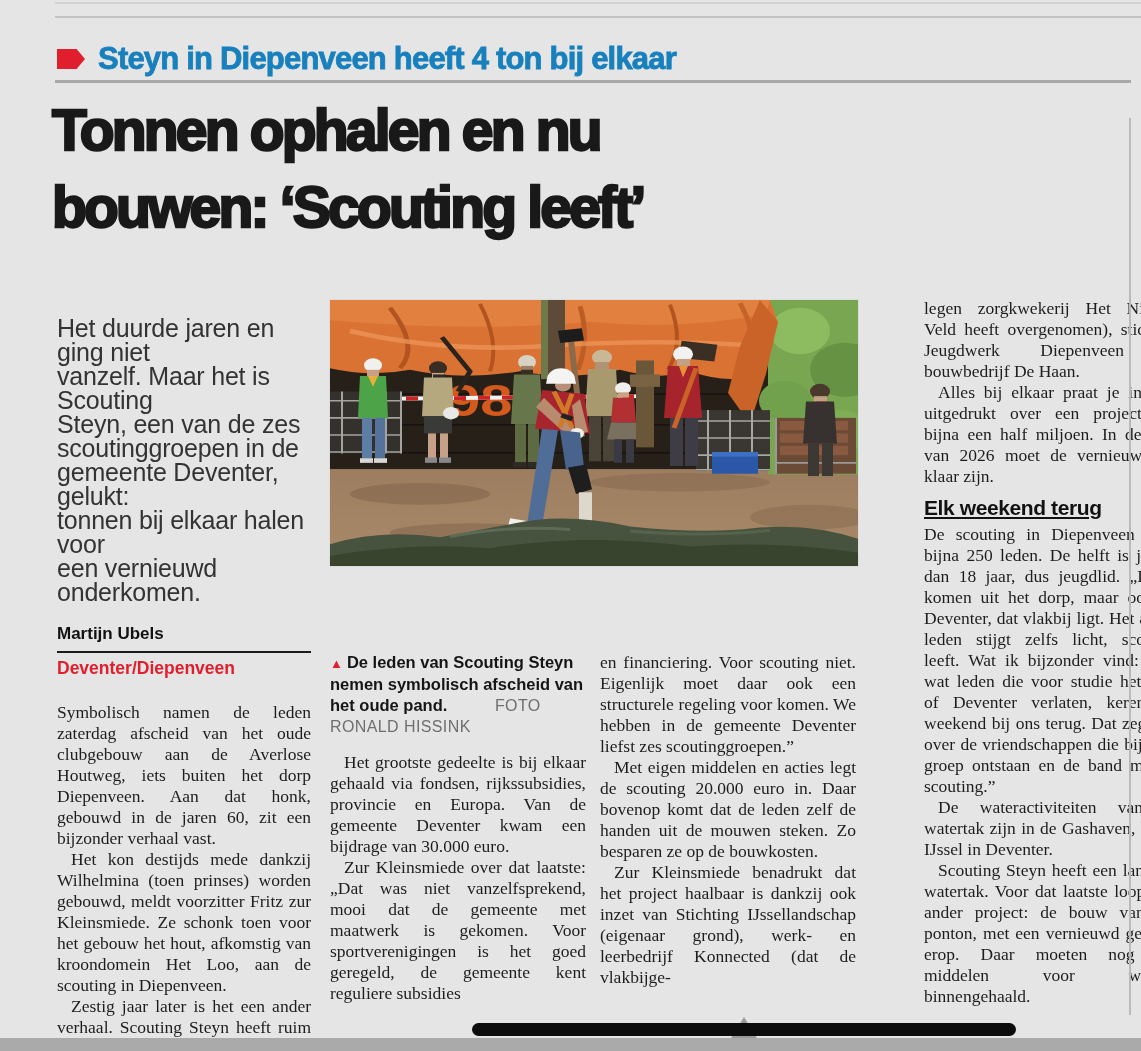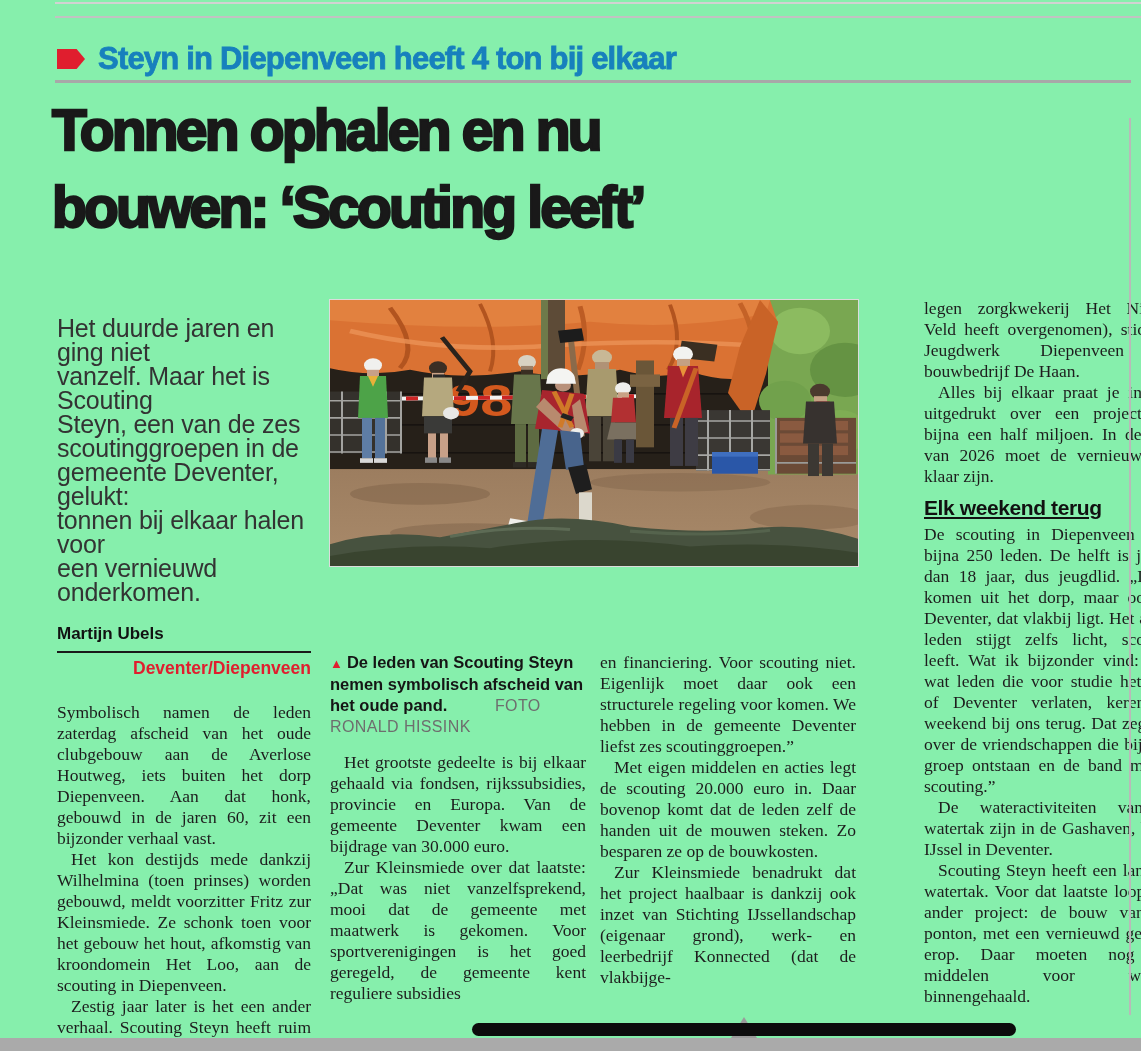--- a/index.html
+++ b/index.html
@@ -1,16 +1,16 @@
 <!DOCTYPE html>
 <html lang="nl"><head>
 <meta charset="utf-8">
 <style>
   html,body{margin:0;padding:0;background:#fff;}
-  .page{position:relative;width:1141px;height:1051px;background:#86efac;overflow:hidden;
+  .page{position:relative;width:1141px;height:1051px;background:#e5e5e5;overflow:hidden;
         font-family:"Liberation Sans",sans-serif;}
   .hline{position:absolute;background:#c6c6c6;}
   .topline1{left:55px;right:0;top:2px;height:2px;background:#d2d2d2;}
   .topline2{left:55px;right:0;top:16px;height:2px;background:#c2c2c2;}
   .kicker-rule{left:55px;right:10px;top:80px;height:3px;background:#a8a8a8;}
   .vrule{position:absolute;left:1129px;top:118px;width:2px;height:897px;background:#b9b9b9;}
 
   .kicker-row{position:absolute;left:57px;top:41px;display:flex;align-items:center;gap:13px;}
   .kicker-marker{width:28px;height:20px;background:#e01e2e;
       clip-path:polygon(0 0,70% 0,100% 50%,70% 100%,0 100%);}
@@ -19,21 +19,21 @@
 
   .headline{position:absolute;left:52px;top:92px;width:1060px;
       font-size:57px;line-height:77px;font-weight:bold;color:#191919;
       letter-spacing:-2.8px;-webkit-text-stroke:2.4px #191919;white-space:pre-line;}
 
   .col{position:absolute;}
   .col1{left:57px;top:300px;width:254px;}
   .lede{font-size:25px;line-height:24px;color:#333;letter-spacing:-0.2px;white-space:pre-line;margin-top:16px;}
   .author{margin-top:20px;font-size:17px;font-weight:bold;color:#111;}
   .byline-rule{height:2px;background:#1a1a1a;margin:7px 0 5px 0;width:100%;}
-  .dateline{font-size:17.5px;font-weight:bold;color:#e01e2e;text-align:right;}
+  .dateline{font-size:17.5px;font-weight:bold;color:#e01e2e;}
 
   .serif p{margin:0;font-family:"Liberation Serif",serif;font-size:17.5px;line-height:21px;
       text-align:justify;color:#1d1d1d;}
   .serif p.ind{text-indent:14px;}
   .col1 .serif{margin-top:23px;}
 
   .photo{position:absolute;left:330px;top:300px;width:528px;height:266px;outline:1px solid #dcdcdc;}
   .photo svg{display:block;width:100%;height:100%;}
 
   .caption{left:330px;top:652px;width:256px;font-size:16.5px;font-weight:bold;

